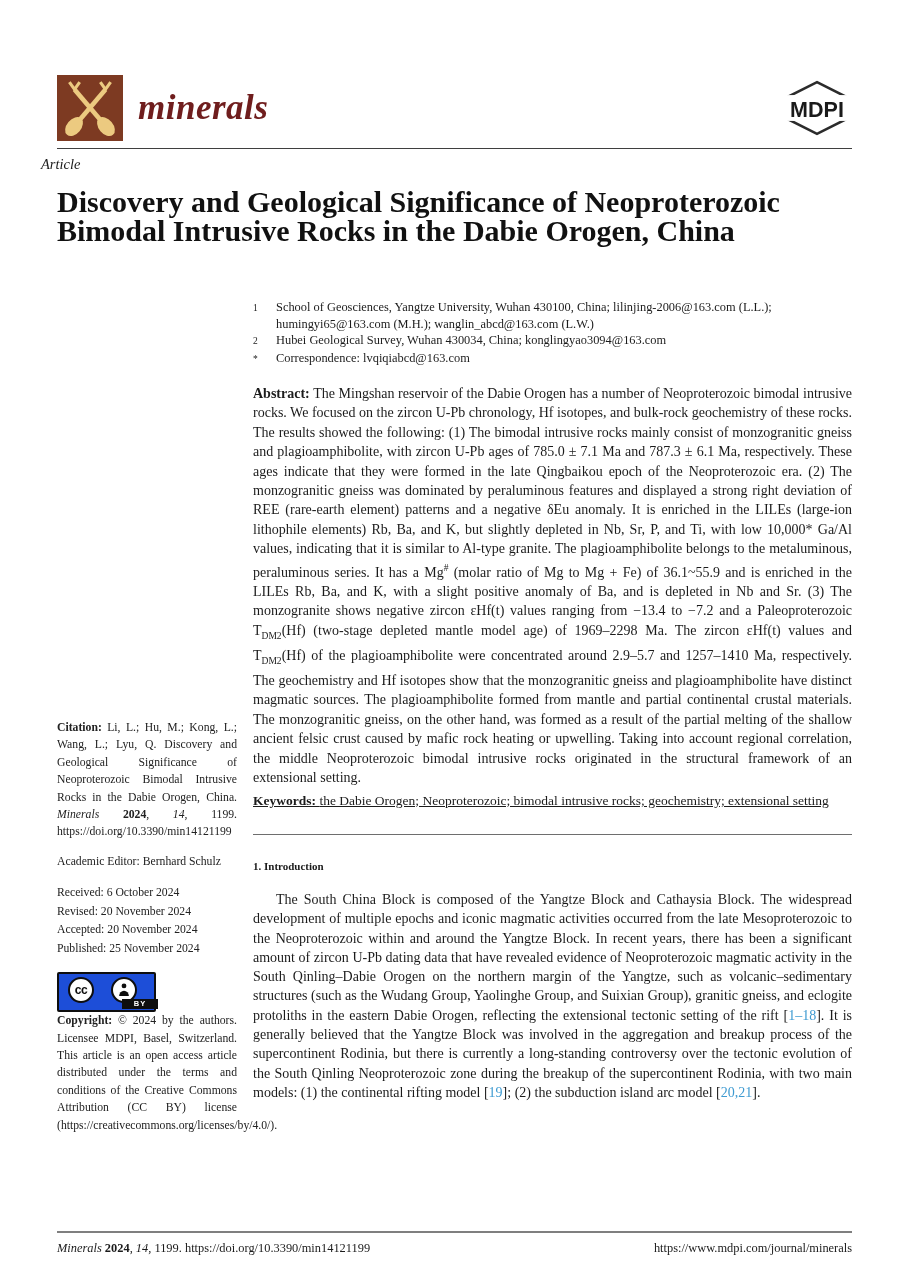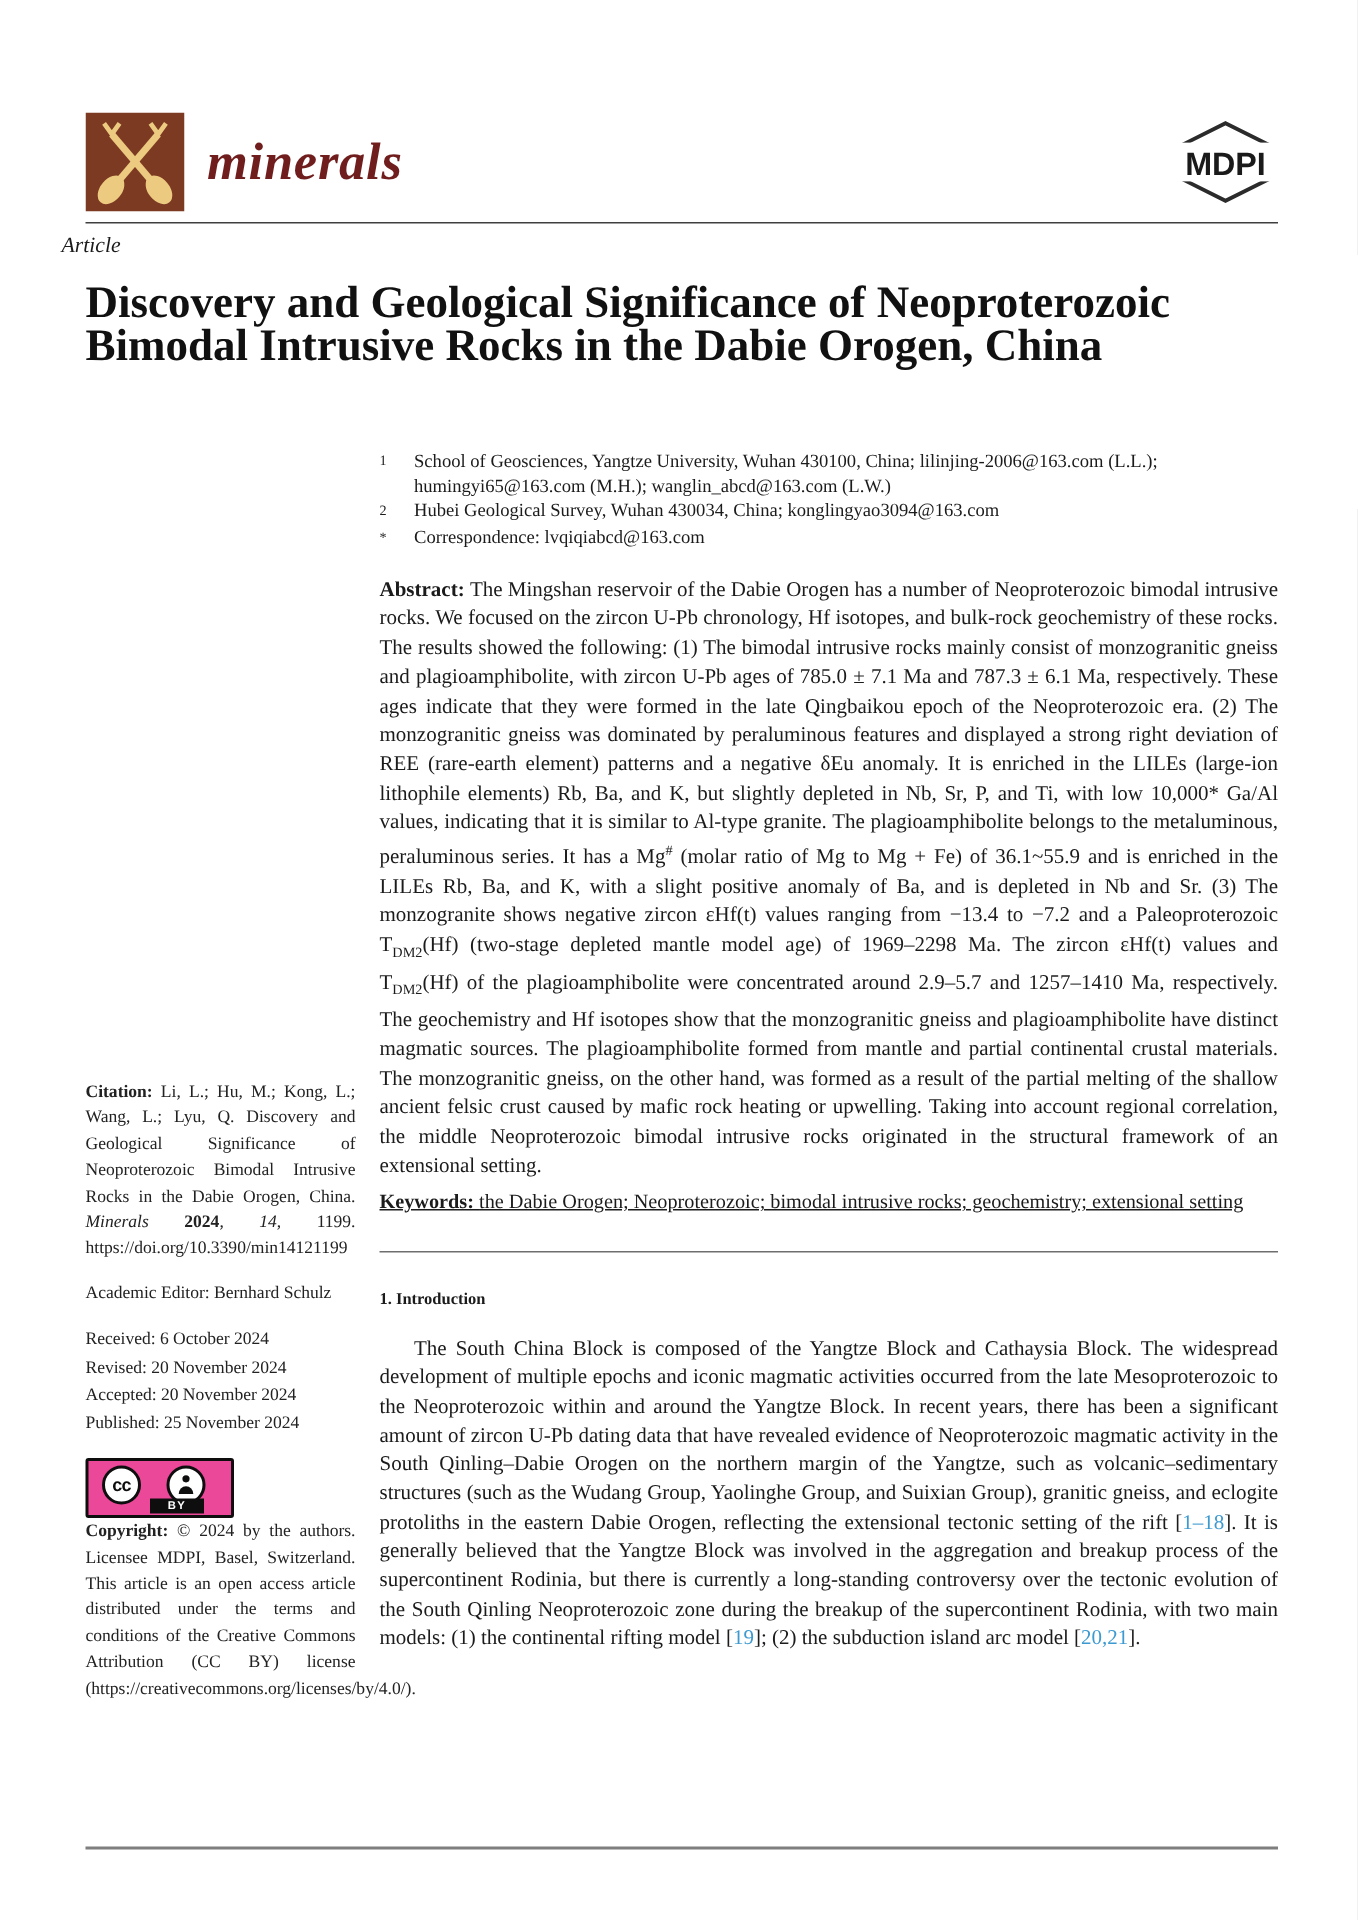--- a/index.html
+++ b/index.html
@@ -49,28 +49,28 @@
   .sidebar{position:absolute;left:57px;top:705px;width:180px;font-size:11.7px;
     line-height:17.4px;color:#222;}
   .updates-badge{display:flex;align-items:center;cursor:pointer;height:34px;}
   .updates-icon{width:31px;height:31px;flex:none;}
   .updates-text{margin-left:7px;font-family:"Liberation Sans",sans-serif;
     font-size:11.5px;line-height:12.5px;color:#3f3f3f;}
   .updates-text .b{font-size:12.5px;}
   .citation{margin-top:14px;text-align:justify;}
   .editor{margin-top:12px;}
   .dates{margin-top:14px;line-height:18.5px;}
-  .cc-badge{margin-top:14px;width:95px;height:36px;background:#ec4899;
+  .cc-badge{margin-top:14px;width:95px;height:36px;background:#1d4ed8;
     border:2px solid #0e0e0e;border-radius:2px;position:relative;cursor:pointer;}
   .cc-circle{position:absolute;top:3px;width:22px;height:22px;background:#fff;
     border:2px solid #0e0e0e;border-radius:50%;display:flex;align-items:center;justify-content:center;}
   .cc-circle.cc{left:9px;font-family:"Liberation Sans",sans-serif;
     font-weight:bold;font-size:12px;color:#0e0e0e;letter-spacing:-0.5px;}
   .cc-circle.person{left:52px;}
-  .by-bar{position:absolute;left:41px;bottom:1px;width:36px;height:10px;background:#0e0e0e;
+  .by-bar{position:absolute;left:63px;bottom:1px;width:36px;height:10px;background:#0e0e0e;
     color:#fff;font-family:"Liberation Sans",sans-serif;font-size:7.5px;font-weight:bold;
     text-align:center;line-height:10px;letter-spacing:1px;}
   .copyright{text-align:justify;}
   
   .footer-rule{position:absolute;left:57px;right:53px;top:1231px;border-top:2px solid #7f7f7f;}
   .footer{position:absolute;left:57px;right:53px;top:1241px;display:flex;
     justify-content:space-between;font-size:12.4px;}
 </style>
 </head>
 <body>
@@ -152,14 +152,18 @@
           <path d="M5.5,20 a6.5,7 0 0 1 13,0 z" fill="#0e0e0e"></path>
         </svg>
       </span>
       <span class="by-bar">BY</span>
     </div>
 
     <div class="copyright"><span class="b">Copyright: </span><span>© 2024 by the authors. Licensee MDPI, Basel, Switzerland. This article is an open access article distributed under the terms and conditions of the Creative Commons Attribution (CC BY) license (https://creativecommons.org/licenses/by/4.0/).</span></div>
   </div>
 
   <div class="footer-rule"></div>
+  <div class="footer">
+    <span><span class="i">Minerals </span><span class="b">2024</span><span>, </span><span class="i">14</span><span>, 1199. https://doi.org/10.3390/min14121199</span></span>
+    <span>https://www.mdpi.com/journal/minerals</span>
+  </div>
 
 </div>
 
 </body></html>

